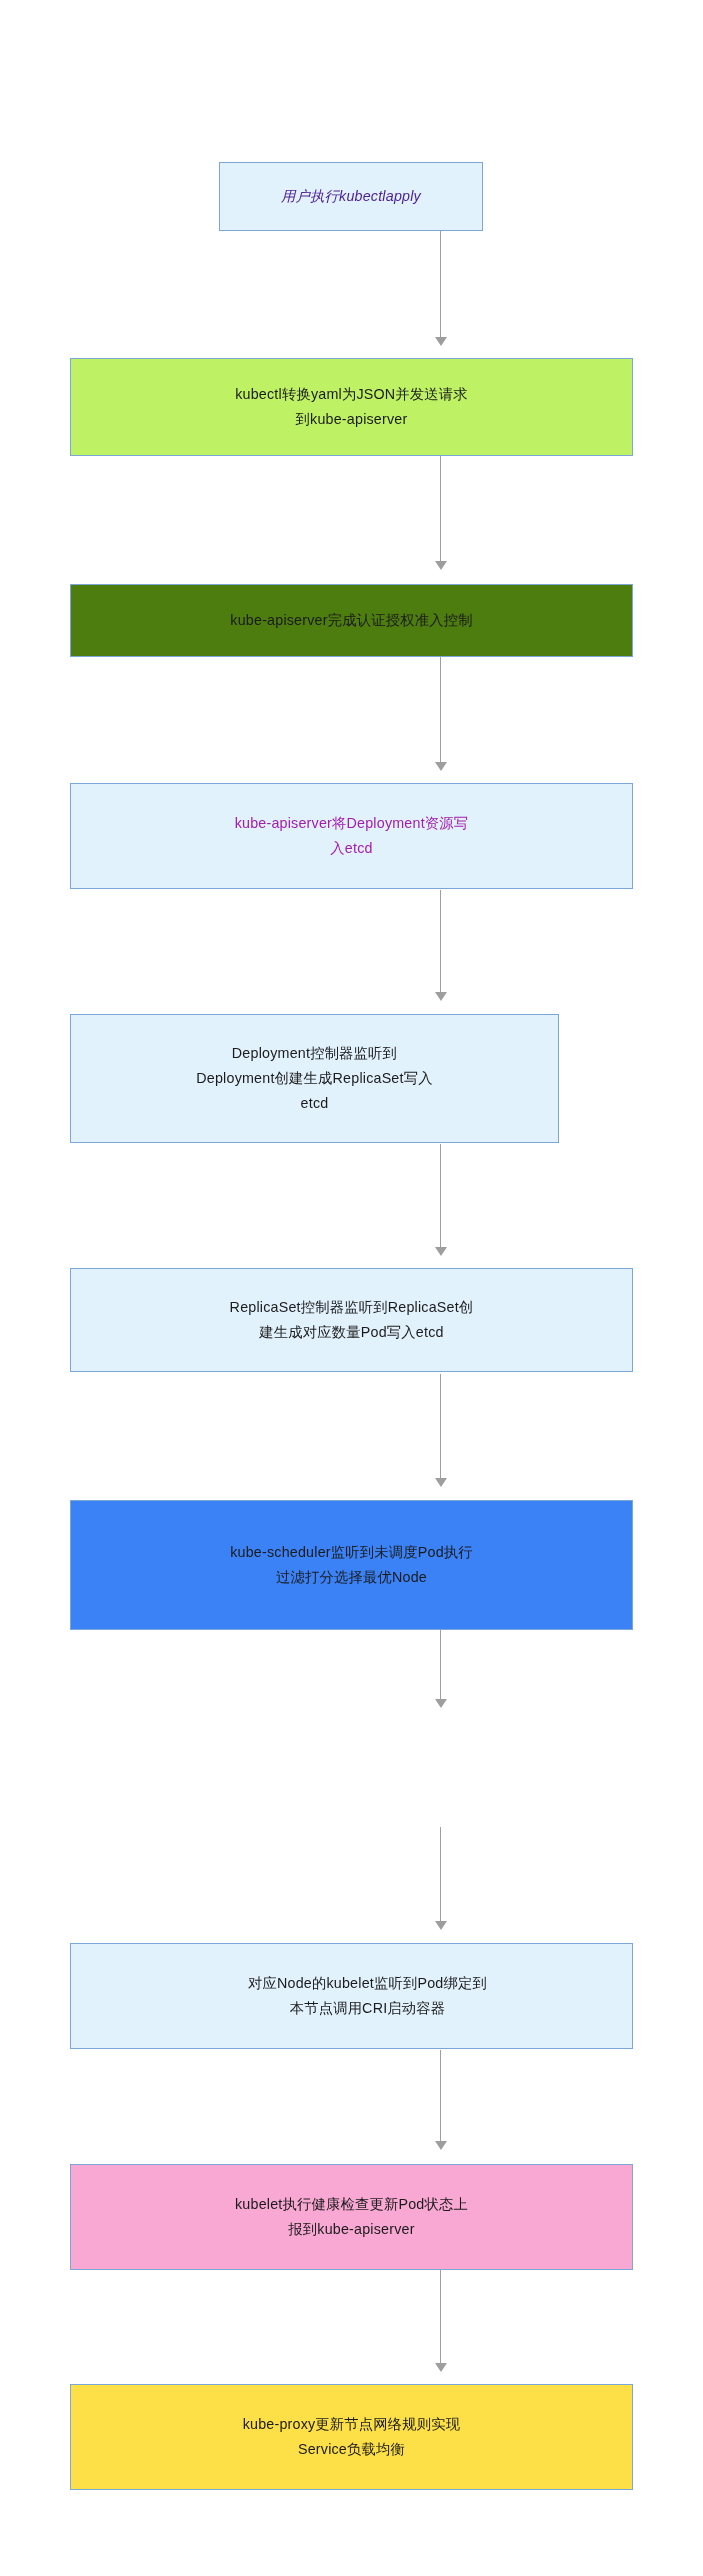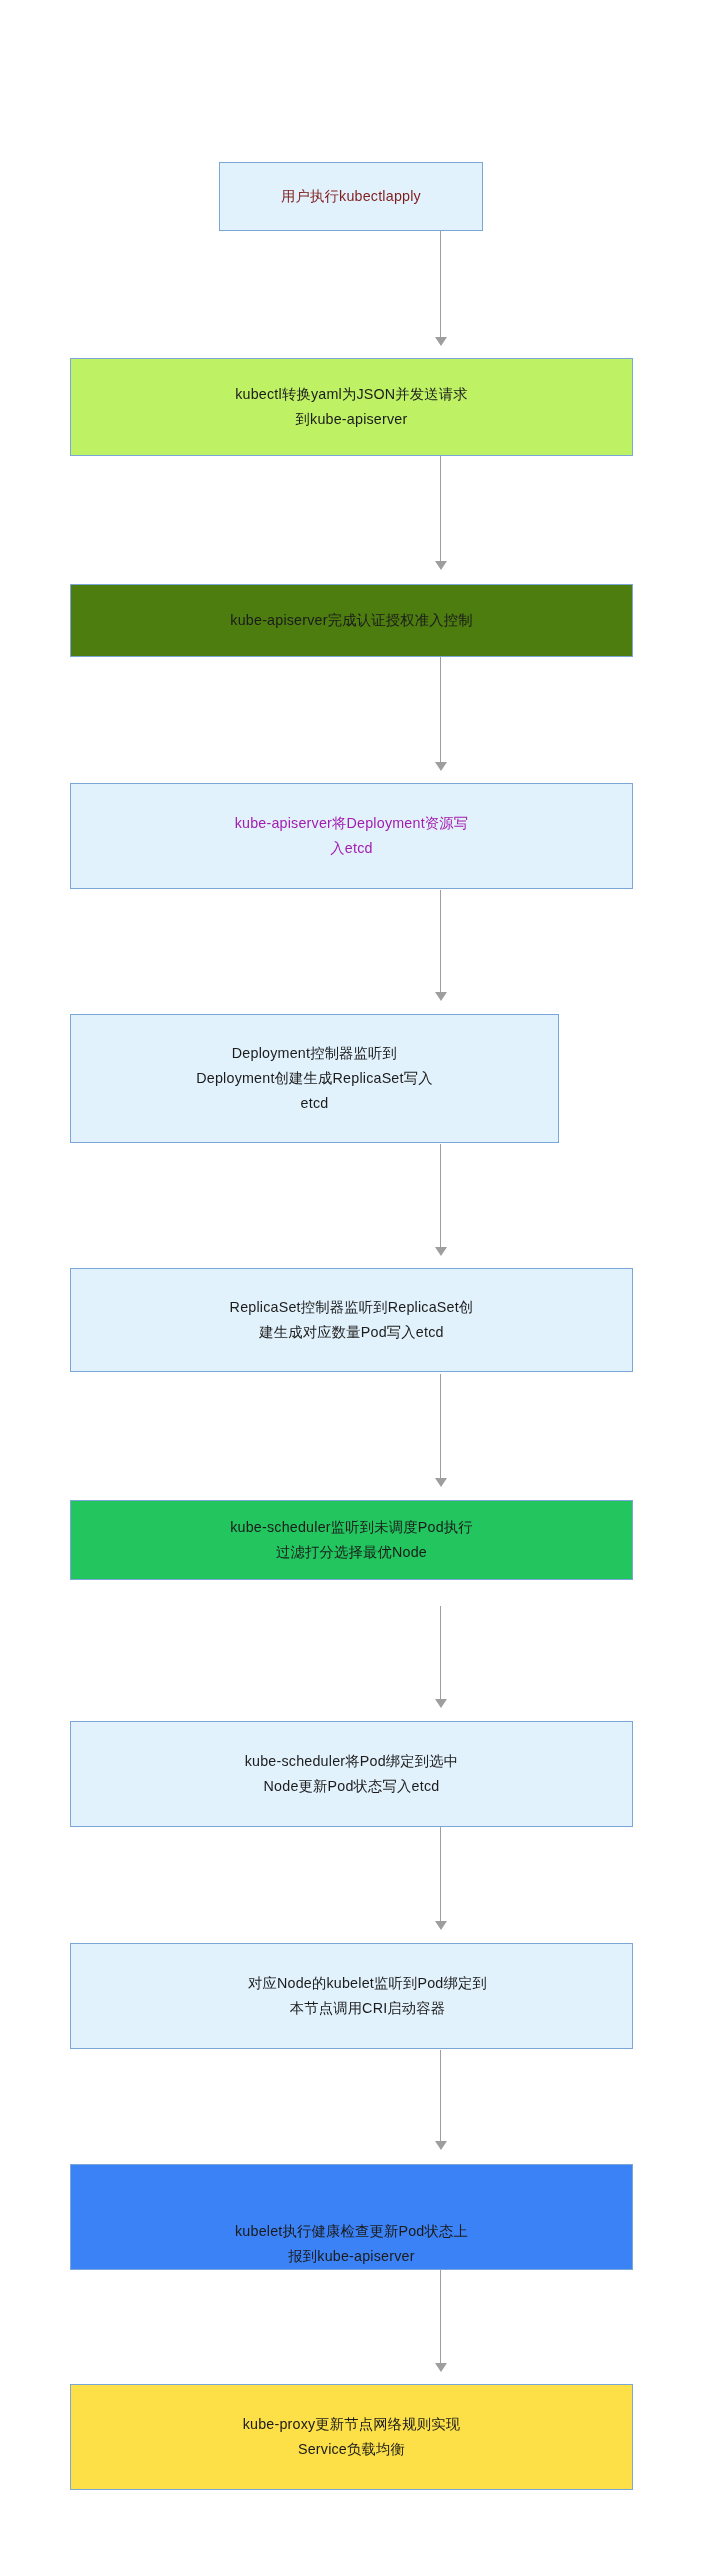--- a/index.html
+++ b/index.html
@@ -70,21 +70,21 @@
     <div class="arrowhead" style="left: 435px; top: 1478px;"></div>
     <div class="edge" style="left: 440px; top: 1606px; height: 94px;"></div>
     <div class="arrowhead" style="left: 435px; top: 1699px;"></div>
     <div class="edge" style="left: 440px; top: 1827px; height: 95px;"></div>
     <div class="arrowhead" style="left: 435px; top: 1921px;"></div>
     <div class="edge" style="left: 440px; top: 2050px; height: 94px;"></div>
     <div class="arrowhead" style="left: 435px; top: 2141px;"></div>
     <div class="edge" style="left: 440px; top: 2270px; height: 94px;"></div>
     <div class="arrowhead" style="left: 435px; top: 2363px;"></div>
     <div class="node" style="left: 219px; top: 162px; width: 264px; height: 69px; background: rgb(226, 242, 253); border-color: rgb(123, 167, 216);">
-      <span class="node-label" style="color: #7f1d1d;">用户执行kubectlapply</span>
+      <span class="node-label" style="color: #4c1d95; font-style: italic;">用户执行kubectlapply</span>
     </div>
     <div class="node" style="left: 70px; top: 358px; width: 563px; height: 98px; background: #bef264; border-color: rgb(123, 167, 216);">
       <span class="node-label" style="color: rgb(27, 27, 27);">kubectl转换yaml为JSON并发送请求
 到kube-apiserver</span>
     </div>
     <div class="node" style="left: 70px; top: 584px; width: 563px; height: 73px; background: #4d7c0f; border-color: rgb(123, 167, 216);">
       <span class="node-label" style="color: rgb(27, 27, 27);">kube-apiserver完成认证授权准入控制</span>
     </div>
     <div class="node" style="left: 70px; top: 783px; width: 563px; height: 106px; background: rgb(226, 242, 253); border-color: rgb(123, 167, 216);">
       <span class="node-label" style="color: #a21caf;">kube-apiserver将Deployment资源写
@@ -92,33 +92,29 @@
     </div>
     <div class="node" style="left: 70px; top: 1014px; width: 489px; height: 129px; background: rgb(226, 242, 253); border-color: rgb(123, 167, 216);">
       <span class="node-label" style="color: rgb(27, 27, 27);">Deployment控制器监听到
 Deployment创建生成ReplicaSet写入
 etcd</span>
     </div>
     <div class="node" style="left: 70px; top: 1268px; width: 563px; height: 104px; background: rgb(226, 242, 253); border-color: rgb(123, 167, 216);">
       <span class="node-label" style="color: rgb(27, 27, 27);">ReplicaSet控制器监听到ReplicaSet创
 建生成对应数量Pod写入etcd</span>
     </div>
-    <div class="node" style="left: 70px; top: 1500px; width: 563px; height: 80px; background: #22c55e; border-color: rgb(123, 167, 216);">
+    <div class="node" style="left: 70px; top: 1500px; width: 563px; height: 130px; background: #3b82f6; border-color: rgb(123, 167, 216);">
       <span class="node-label" style="color: rgb(27, 27, 27);">kube-scheduler监听到未调度Pod执行
 过滤打分选择最优Node</span>
-    </div>
-    <div class="node" style="left: 70px; top: 1721px; width: 563px; height: 106px; background: rgb(226, 242, 253); border-color: rgb(123, 167, 216);">
-      <span class="node-label" style="color: rgb(27, 27, 27);">kube-scheduler将Pod绑定到选中
-Node更新Pod状态写入etcd</span>
     </div>
     <div class="node" style="left: 70px; top: 1943px; width: 563px; height: 106px; background: rgb(226, 242, 253); border-color: rgb(123, 167, 216); padding-left: 32px;">
       <span class="node-label" style="color: rgb(27, 27, 27);">对应Node的kubelet监听到Pod绑定到
 本节点调用CRI启动容器</span>
     </div>
-    <div class="node" style="left: 70px; top: 2164px; width: 563px; height: 106px; background: #3b82f6; border-color: rgb(123, 167, 216); align-items: flex-end;">
+    <div class="node" style="left: 70px; top: 2164px; width: 563px; height: 106px; background: #f9a8d4; border-color: rgb(123, 167, 216);">
       <span class="node-label" style="color: rgb(27, 27, 27);">kubelet执行健康检查更新Pod状态上
 报到kube-apiserver</span>
     </div>
     <div class="node" style="left: 70px; top: 2384px; width: 563px; height: 106px; background: #fde047; border-color: rgb(123, 167, 216);">
       <span class="node-label" style="color: rgb(27, 27, 27);">kube-proxy更新节点网络规则实现
 Service负载均衡</span>
     </div>
   </div>
 
 

